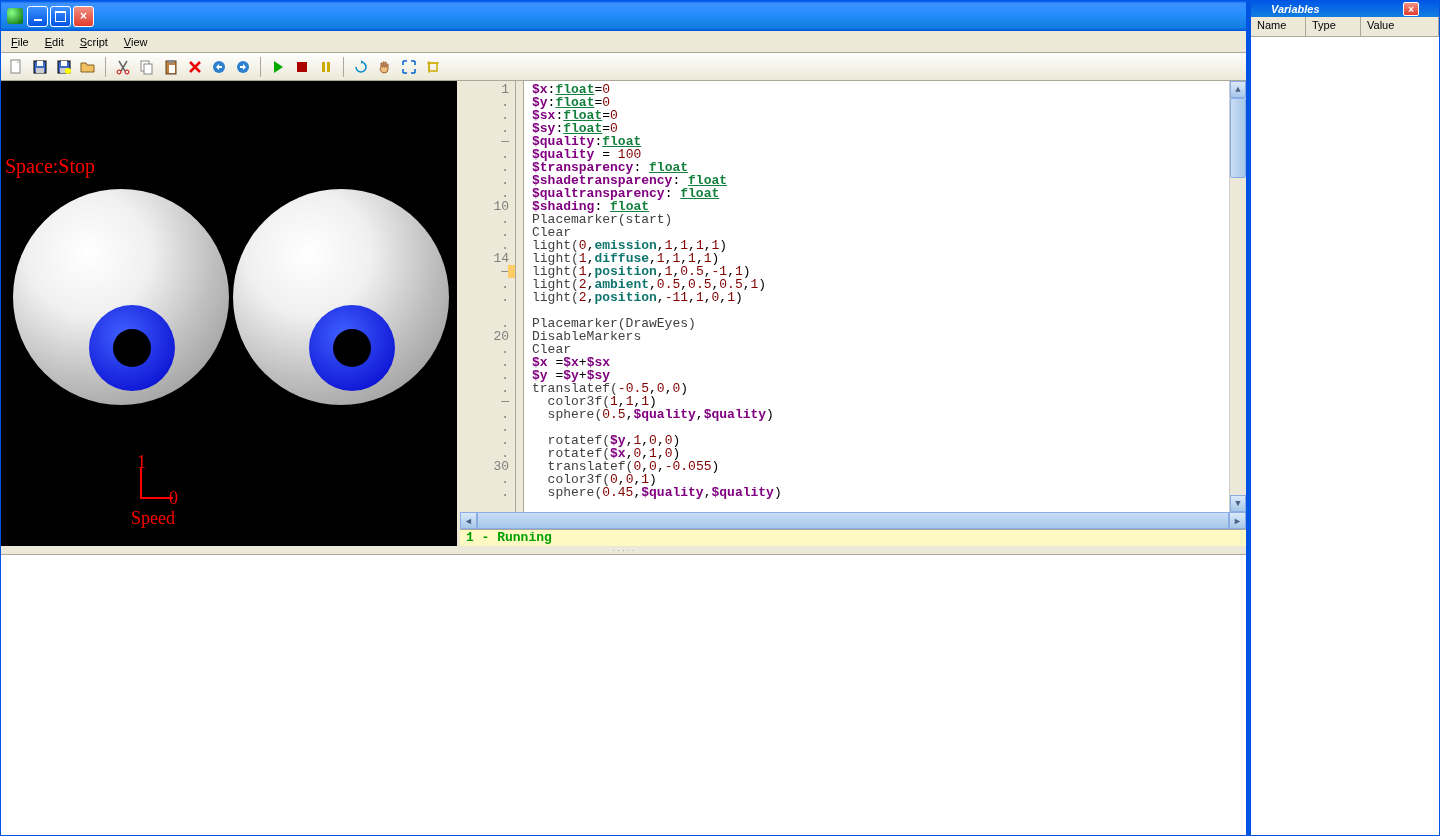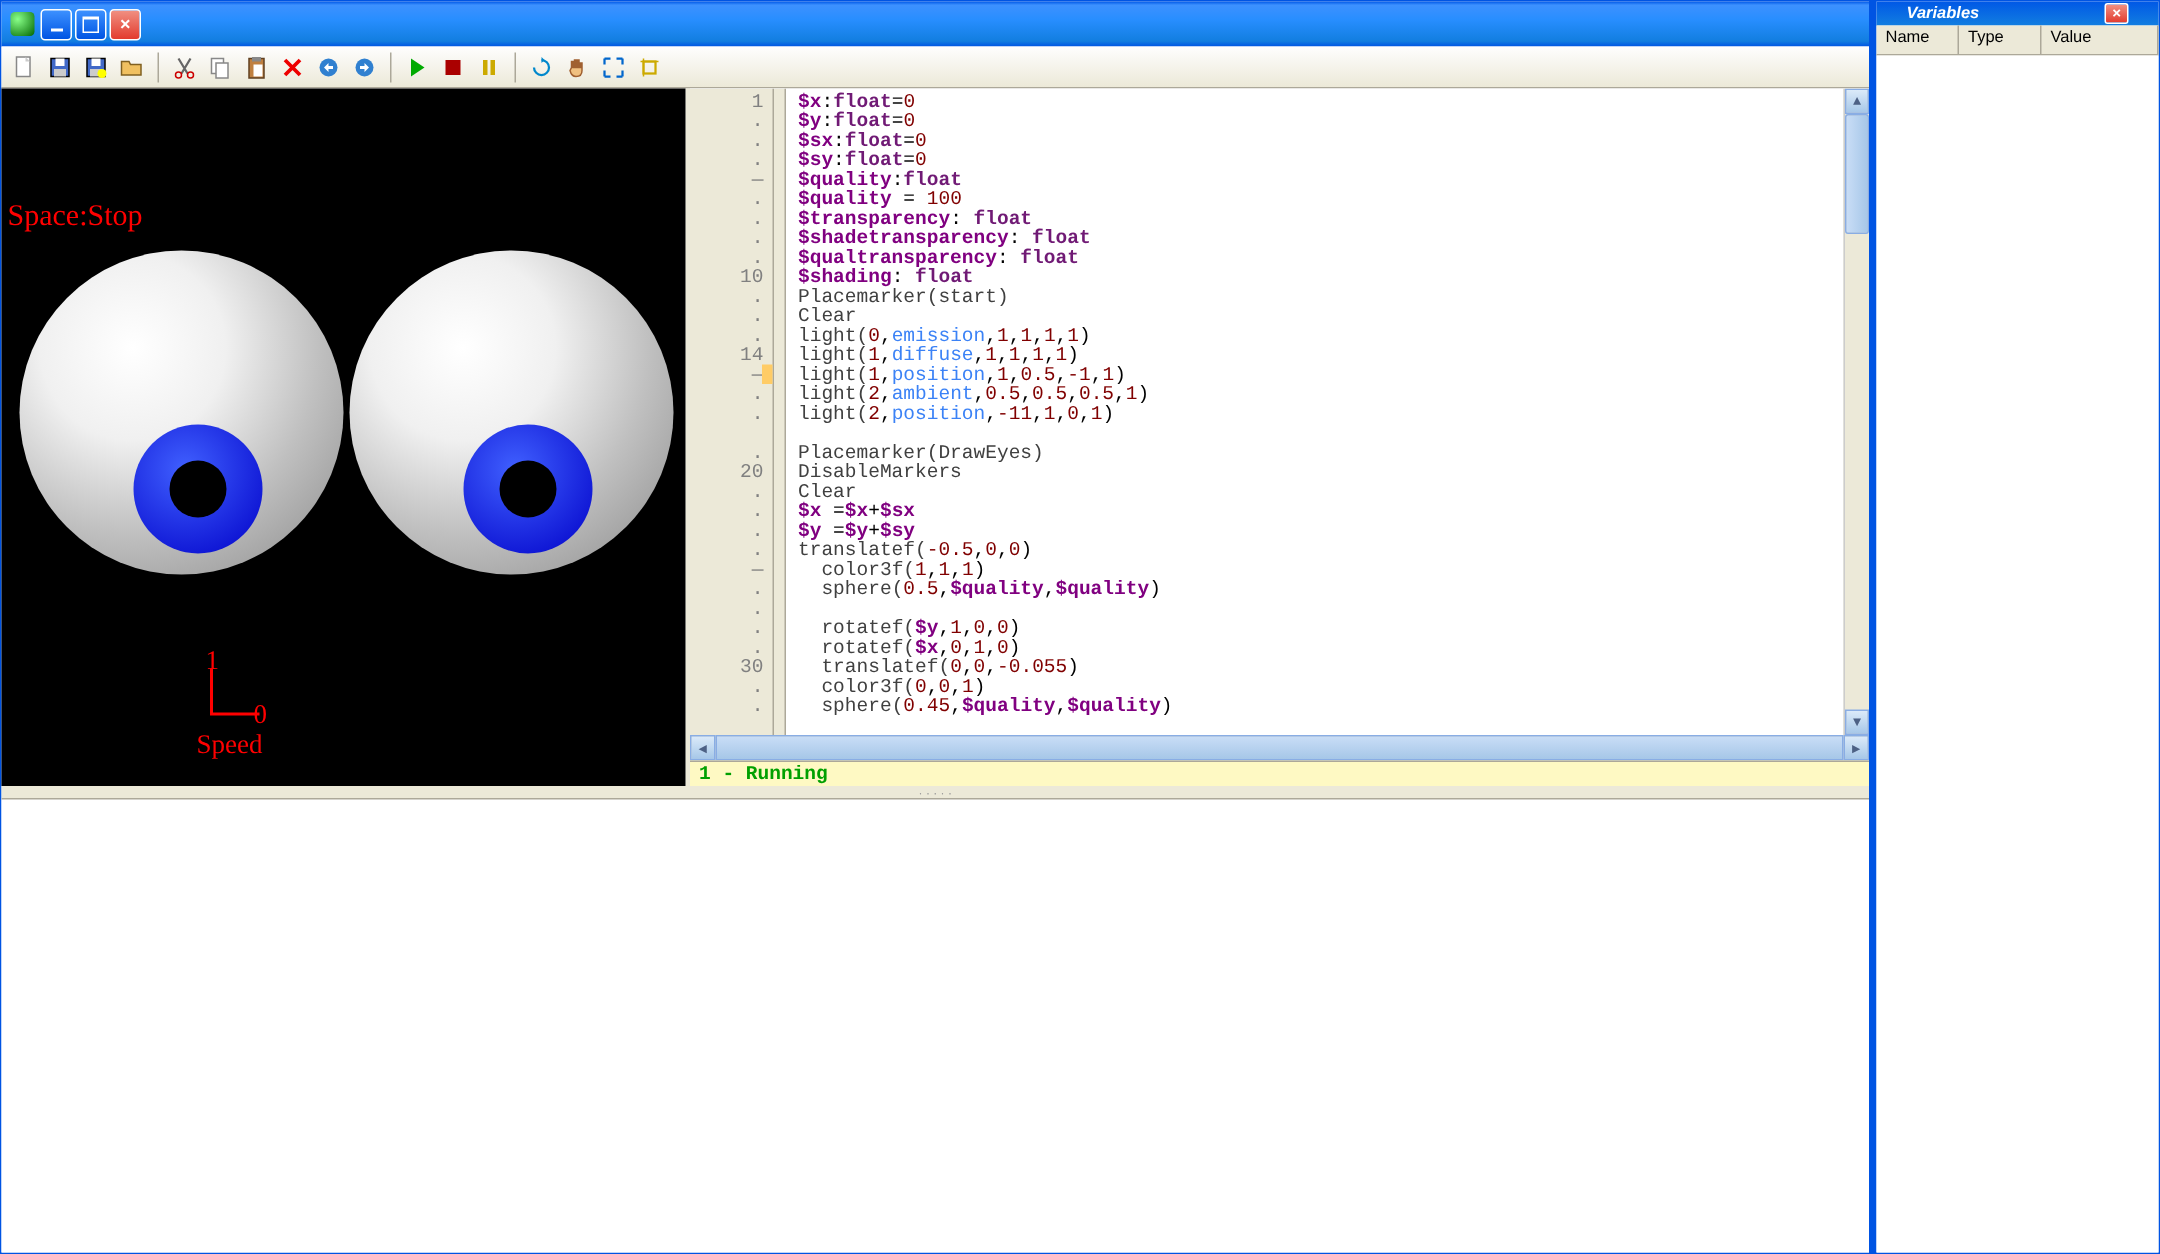--- a/index.html
+++ b/index.html
@@ -47,23 +47,23 @@
 .pupil { position: absolute; width: 38px; height: 38px; border-radius: 50%; background: #000; left: 24px; top: 24px; }
 
 .editor-panel { flex: 1; display: flex; flex-direction: column; border-left: 3px solid #ece9d8; }
 .editor { flex: 1; display: flex; background: #fff; font-family: "Courier New", monospace; font-size: 13px; overflow: hidden; position:relative;}
 .gutter { width: 56px; background: #ece9d8; border-right: 1px solid #aca899; text-align: right; padding: 2px 6px 0 0; color: #808080; line-height: 13px; }
 .gutter div { height: 13px; }
 .gut-sep { border-right:1px solid #aca899; width:8px; background:#ece9d8;}
 .code { flex: 1; padding: 2px 0 0 8px; line-height: 13px; white-space: pre; }
 .code div { height: 13px; }
 .k-var { color: #800080; font-weight: bold; }
-.k-type { color: #701a75; font-weight: bold; }
+.k-type { color: #15803d; font-weight: bold; text-decoration: underline; }
 .k-num { color: #800000; }
-.k-kw { color: #3b82f6; font-weight: normal; text-align: center; }
+.k-kw { color: #0f766e; font-weight: bold; text-align: center; }
 .k-id { color: #404040; }
 .vscroll { width: 17px; background: #ece9d8; display:flex; flex-direction:column; border-left:1px solid #ccc;}
 .vscroll .arr { height:17px; background:linear-gradient(#dbeaf9,#a6c7e8); border:1px solid #89ade4; display:flex;align-items:center;justify-content:center;font-size:9px;color:#4d6185;}
 .vscroll .thumb { height:80px; background:linear-gradient(to right,#c9ddf6,#a6c7e8); border:1px solid #89ade4; border-radius:2px;}
 .vscroll .track{flex:1;}
 
 .hscroll { height: 17px; background: #ece9d8; display: flex; }
 .hscroll .arr { width:17px; background:linear-gradient(#dbeaf9,#a6c7e8); border:1px solid #89ade4;display:flex;align-items:center;justify-content:center;font-size:9px;color:#4d6185;}
 .hscroll .track { flex:1; background:linear-gradient(#c9ddf6,#a6c7e8); border:1px solid #89ade4;}
 
@@ -90,20 +90,26 @@
   <div class="main-window">
     <div class="titlebar">
       <div class="titlebar-icon"></div>
       <div class="win-buttons">
         <div class="win-btn win-min"></div>
         <div class="win-btn win-max"></div>
         <div class="win-btn win-close">×</div>
       </div>
     </div>
 
+    <div class="menubar">
+      <div class="menu-item"><span>F</span><b style="font-weight: normal;">ile</b></div>
+      <div class="menu-item"><span>E</span><b style="font-weight: normal;">dit</b></div>
+      <div class="menu-item"><span>S</span><b style="font-weight: normal;">cript</b></div>
+      <div class="menu-item"><span>V</span><b style="font-weight: normal;">iew</b></div>
+    </div>
 
     <div class="toolbar">
       <div class="tb-btn">
           <svg viewBox="0 0 16 16">
             <rect x="3" y="1" width="9" height="13" fill="#fff" stroke="#888"></rect>
             <path d="M9 1 L12 4 L9 4 Z" fill="#ccc"></path>
           </svg>
         </div>
       <div class="tb-btn">
           <svg viewBox="0 0 16 16">

